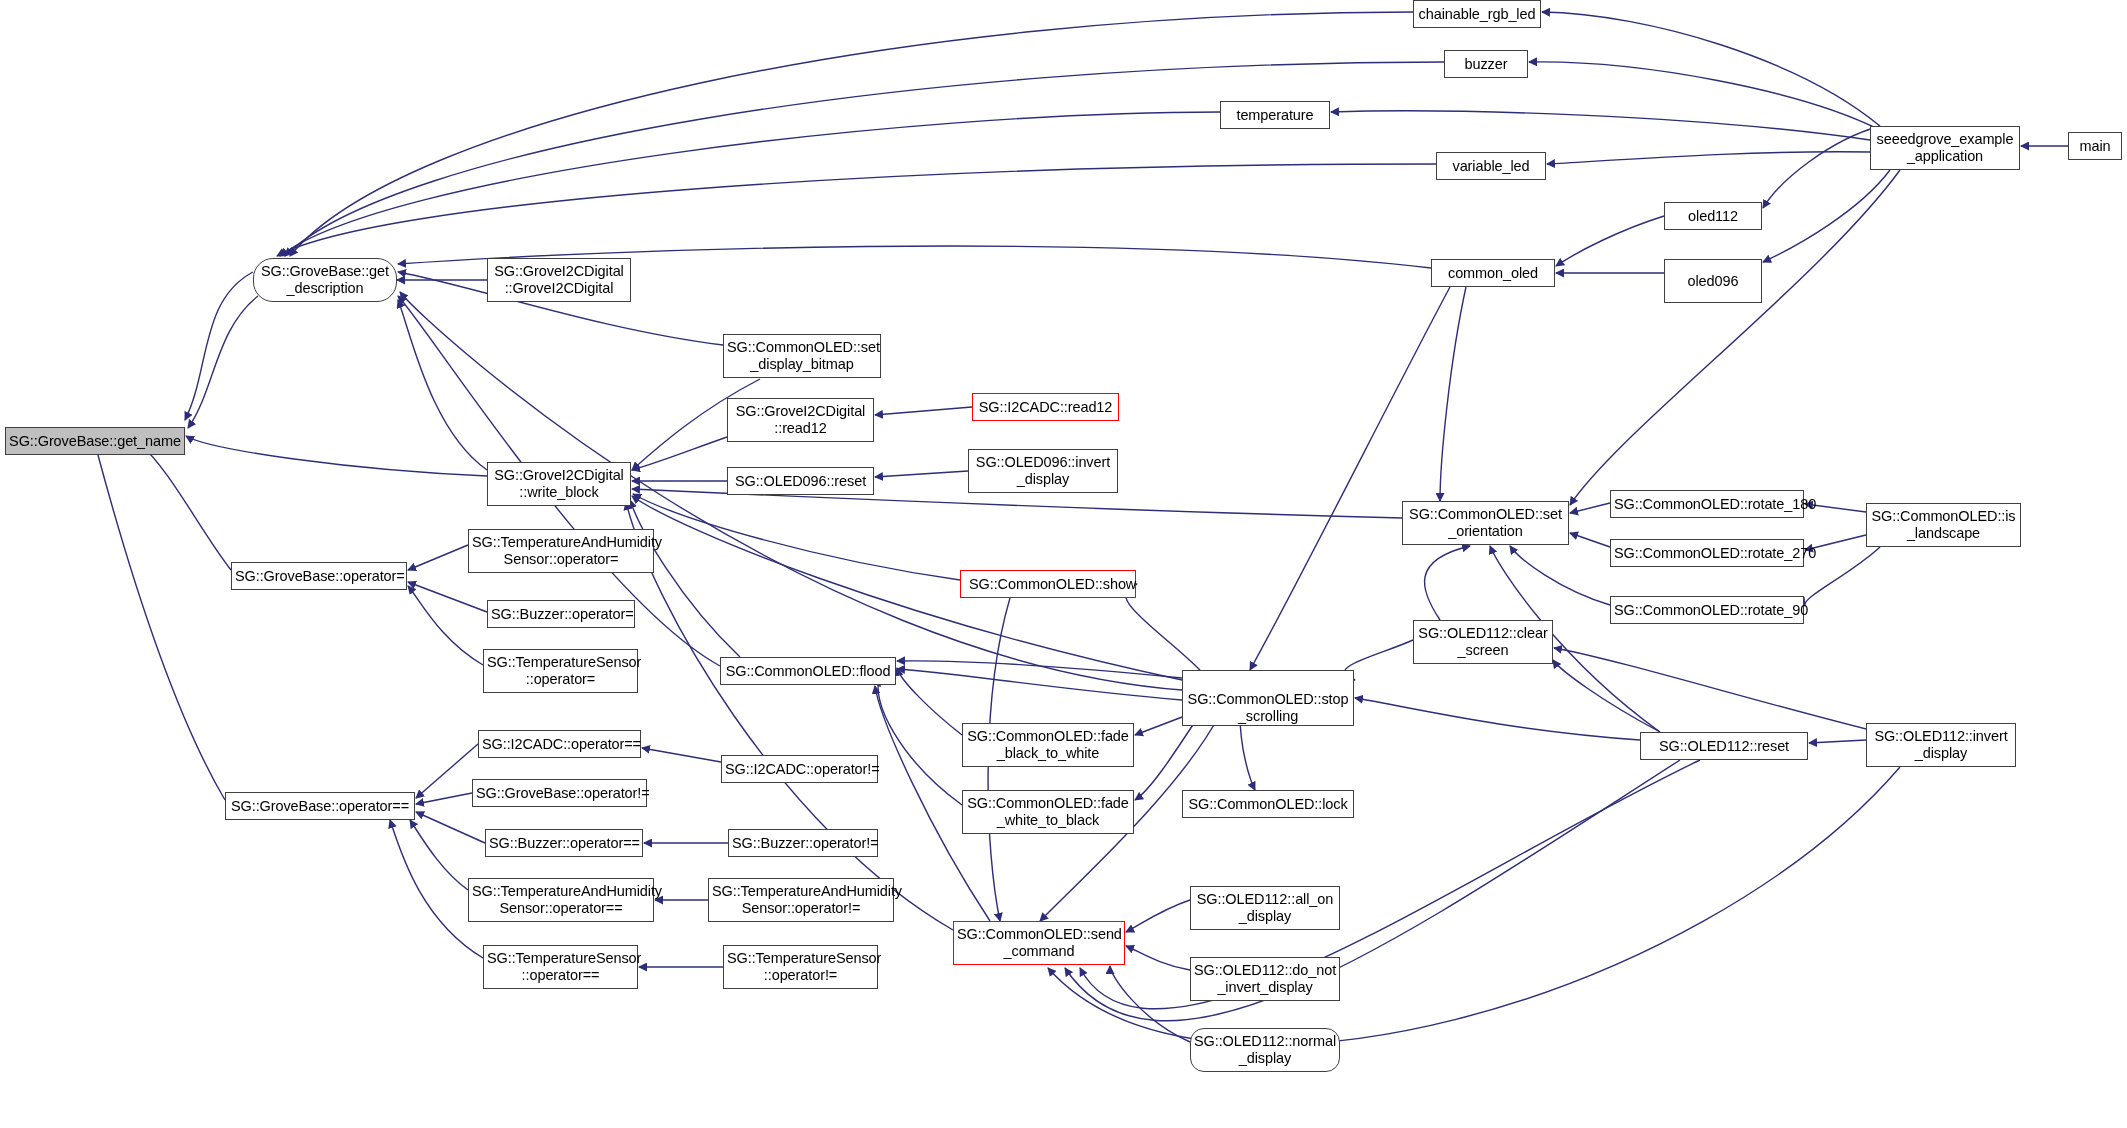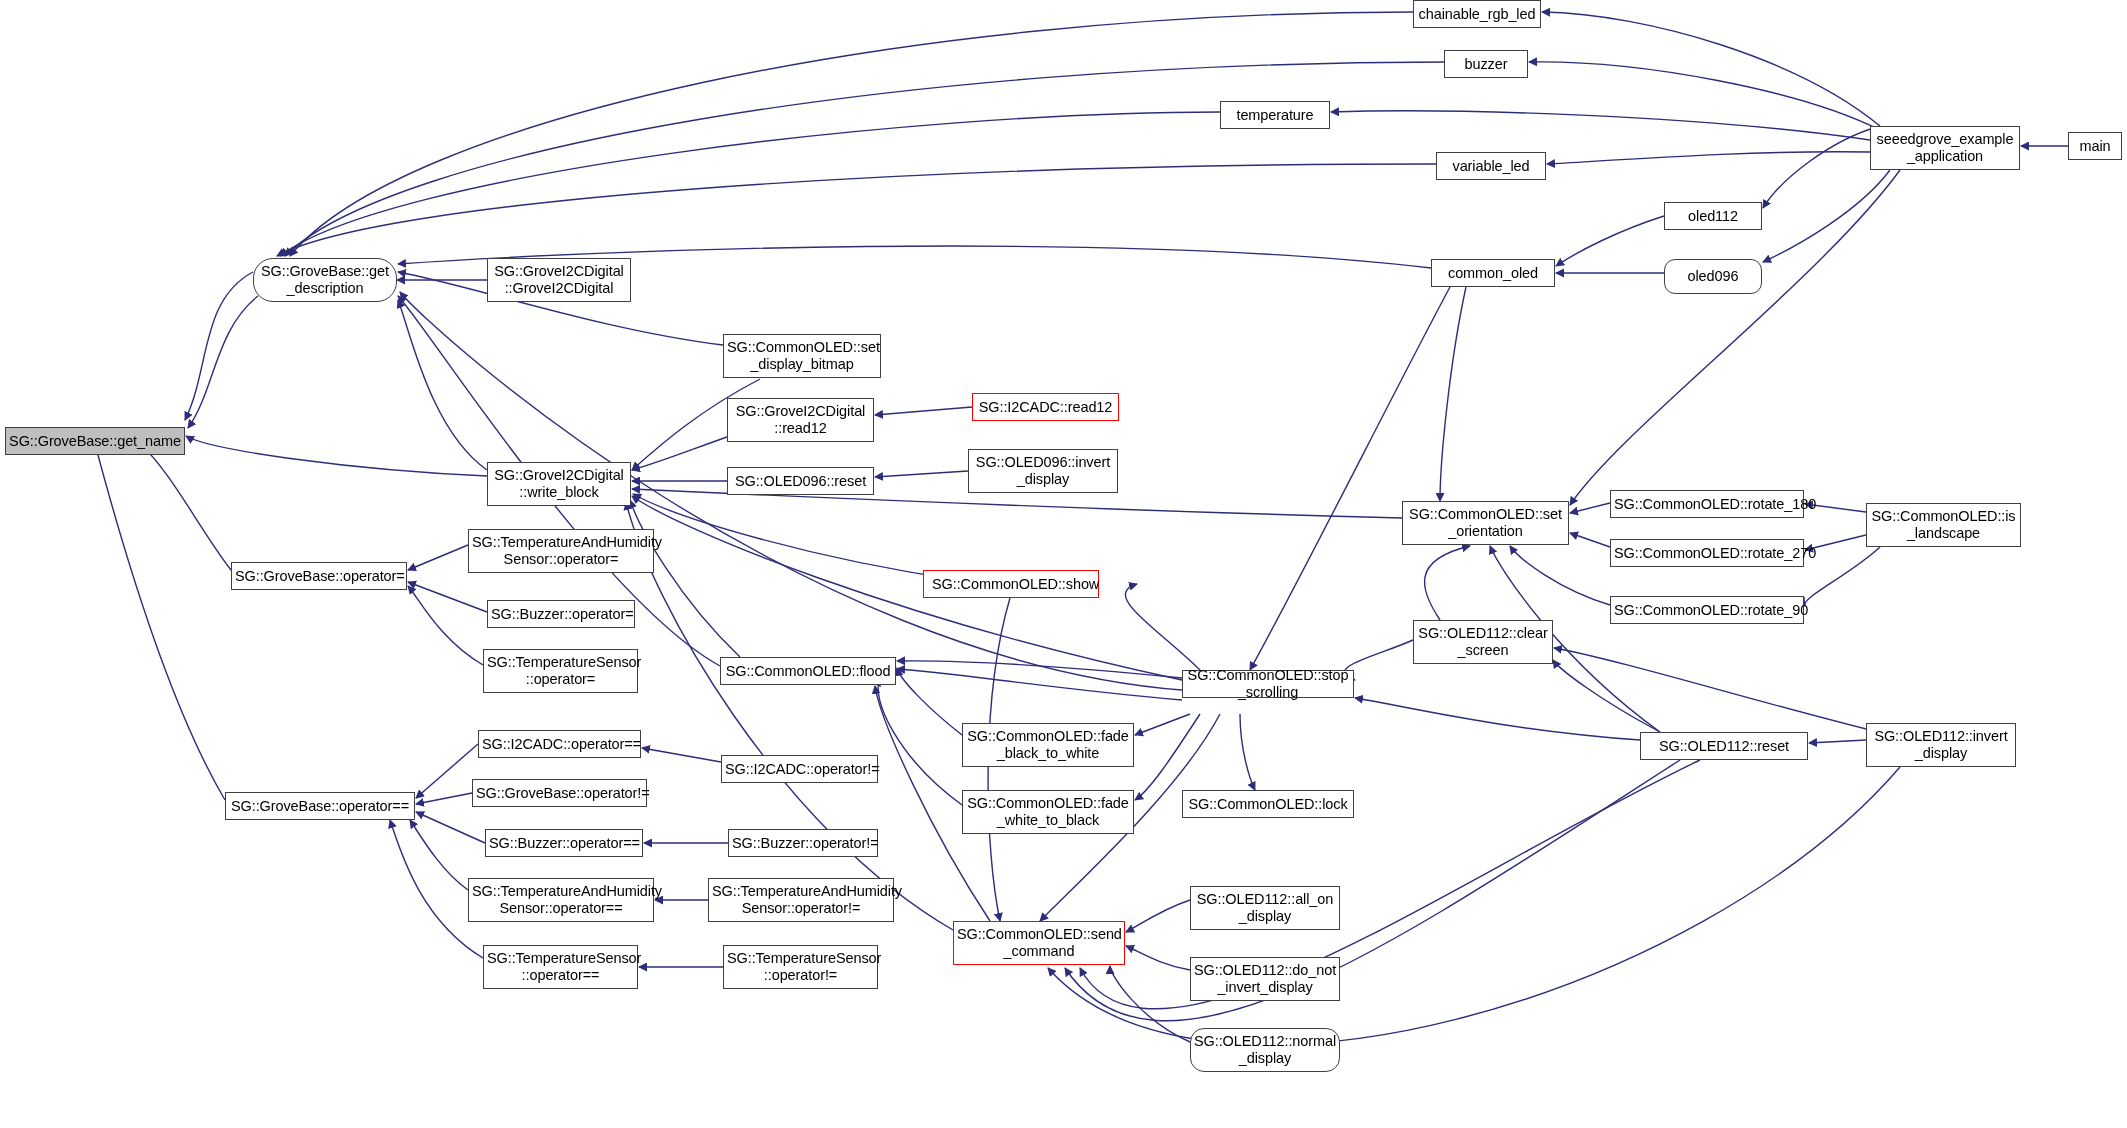--- a/index.html
+++ b/index.html
@@ -136,52 +136,52 @@
       <div class="node" style="left: 468px; top: 878px; width: 186px; height: 44px;"><span>SG::TemperatureAndHumidity
 Sensor::operator==</span></div>
       <div class="node" style="left: 483px; top: 945px; width: 155px; height: 44px;"><span>SG::TemperatureSensor
 ::operator==</span></div>
       <div class="node" style="left: 721px; top: 755px; width: 157px; height: 28px;"><span>SG::I2CADC::operator!=</span></div>
       <div class="node" style="left: 728px; top: 829px; width: 150px; height: 28px;"><span>SG::Buzzer::operator!=</span></div>
       <div class="node" style="left: 708px; top: 878px; width: 186px; height: 44px;"><span>SG::TemperatureAndHumidity
 Sensor::operator!=</span></div>
       <div class="node" style="left: 723px; top: 945px; width: 155px; height: 44px;"><span>SG::TemperatureSensor
 ::operator!=</span></div>
-      <div class="node red" style="left: 923px; top: 570px; width: 176px; height: 28px; padding-left: 8px;"><span>SG::CommonOLED::show</span></div>
+      <div class="node red" style="left: 960px; top: 570px; width: 176px; height: 28px; padding-left: 8px;"><span>SG::CommonOLED::show</span></div>
       <div class="node" style="left: 720px; top: 657px; width: 176px; height: 28px;"><span>SG::CommonOLED::flood</span></div>
       <div class="node" style="left: 962px; top: 723px; width: 172px; height: 44px;"><span>SG::CommonOLED::fade
 _black_to_white</span></div>
       <div class="node" style="left: 962px; top: 790px; width: 172px; height: 44px;"><span>SG::CommonOLED::fade
 _white_to_black</span></div>
       <div class="node red" style="left: 953px; top: 921px; width: 172px; height: 44px;"><span>SG::CommonOLED::send
 _command</span></div>
       <div class="node" style="left: 1190px; top: 886px; width: 150px; height: 44px;"><span>SG::OLED112::all_on
 _display</span></div>
       <div class="node" style="left: 1190px; top: 957px; width: 150px; height: 44px;"><span>SG::OLED112::do_not
 _invert_display</span></div>
       <div class="node" style="left: 1190px; top: 1028px; width: 150px; height: 44px; border-radius: 14px;"><span>SG::OLED112::normal
 _display</span></div>
-      <div class="node" style="left: 1182px; top: 670px; width: 172px; height: 28px;"><span>SG::CommonOLED::stop
+      <div class="node" style="left: 1182px; top: 670px; width: 172px; height: 56px; align-items: flex-end;"><span>SG::CommonOLED::stop
 _scrolling</span></div>
       <div class="node" style="left: 1182px; top: 790px; width: 172px; height: 28px;"><span>SG::CommonOLED::lock</span></div>
       <div class="node" style="left: 1413px; top: 620px; width: 140px; height: 44px;"><span>SG::OLED112::clear
 _screen</span></div>
       <div class="node" style="left: 1402px; top: 501px; width: 167px; height: 44px;"><span>SG::CommonOLED::set
 _orientation</span></div>
       <div class="node" style="left: 1610px; top: 490px; width: 194px; height: 28px; align-items: center;"><span>SG::CommonOLED::rotate_180</span></div>
       <div class="node" style="left: 1610px; top: 539px; width: 194px; height: 28px;"><span>SG::CommonOLED::rotate_270</span></div>
       <div class="node" style="left: 1610px; top: 596px; width: 194px; height: 28px;"><span>SG::CommonOLED::rotate_90</span></div>
       <div class="node" style="left: 1866px; top: 503px; width: 155px; height: 44px;"><span>SG::CommonOLED::is
 _landscape</span></div>
       <div class="node" style="left: 1640px; top: 732px; width: 168px; height: 28px;"><span>SG::OLED112::reset</span></div>
       <div class="node" style="left: 1866px; top: 723px; width: 150px; height: 44px;"><span>SG::OLED112::invert
 _display</span></div>
       <div class="node" style="left: 1431px; top: 259px; width: 124px; height: 28px;"><span>common_oled</span></div>
       <div class="node" style="left: 1664px; top: 202px; width: 98px; height: 28px;"><span>oled112</span></div>
-      <div class="node" style="left: 1664px; top: 259px; width: 98px; height: 35px; border-radius: 11px;"><span>oled096</span></div>
+      <div class="node" style="left: 1664px; top: 259px; width: 98px; height: 44px;"><span>oled096</span></div>
       <div class="node" style="left: 1413px; top: 0px; width: 128px; height: 28px;"><span>chainable_rgb_led</span></div>
       <div class="node" style="left: 1444px; top: 50px; width: 84px; height: 28px;"><span>buzzer</span></div>
       <div class="node" style="left: 1220px; top: 101px; width: 110px; height: 28px;"><span>temperature</span></div>
       <div class="node" style="left: 1436px; top: 152px; width: 110px; height: 28px;"><span>variable_led</span></div>
       <div class="node" style="left: 1870px; top: 126px; width: 150px; height: 44px;"><span>seeedgrove_example
 _application</span></div>
       <div class="node" style="left: 2068px; top: 132px; width: 54px; height: 28px;"><span>main</span></div>
     </div>
 </div>
 

